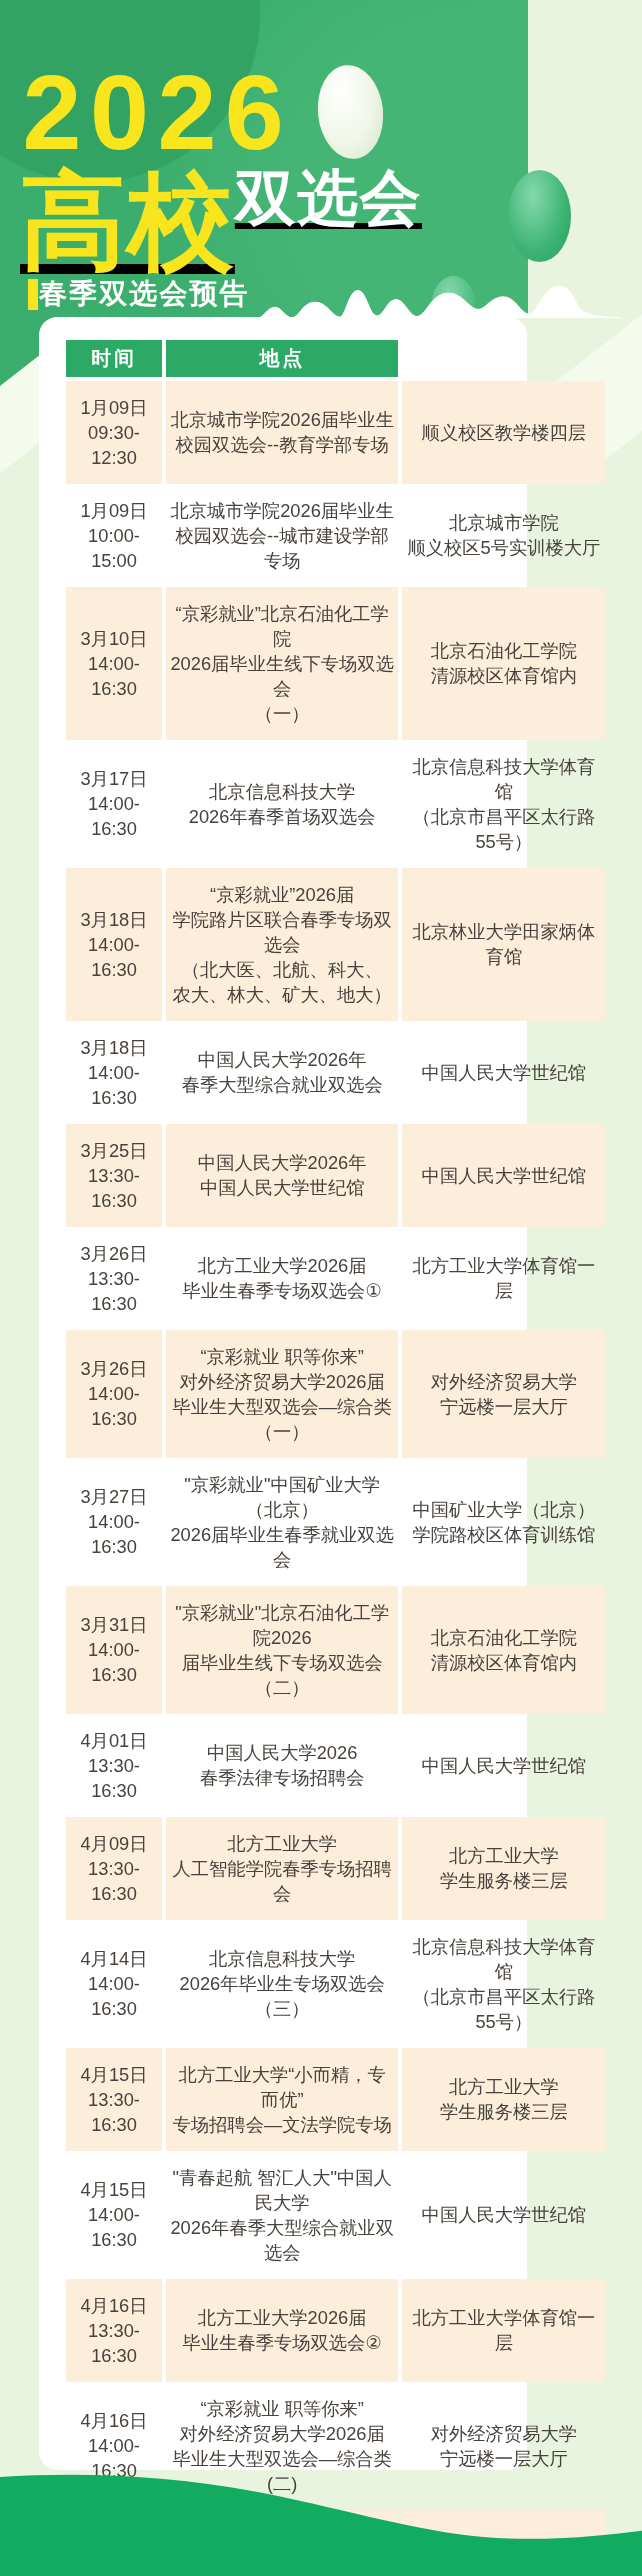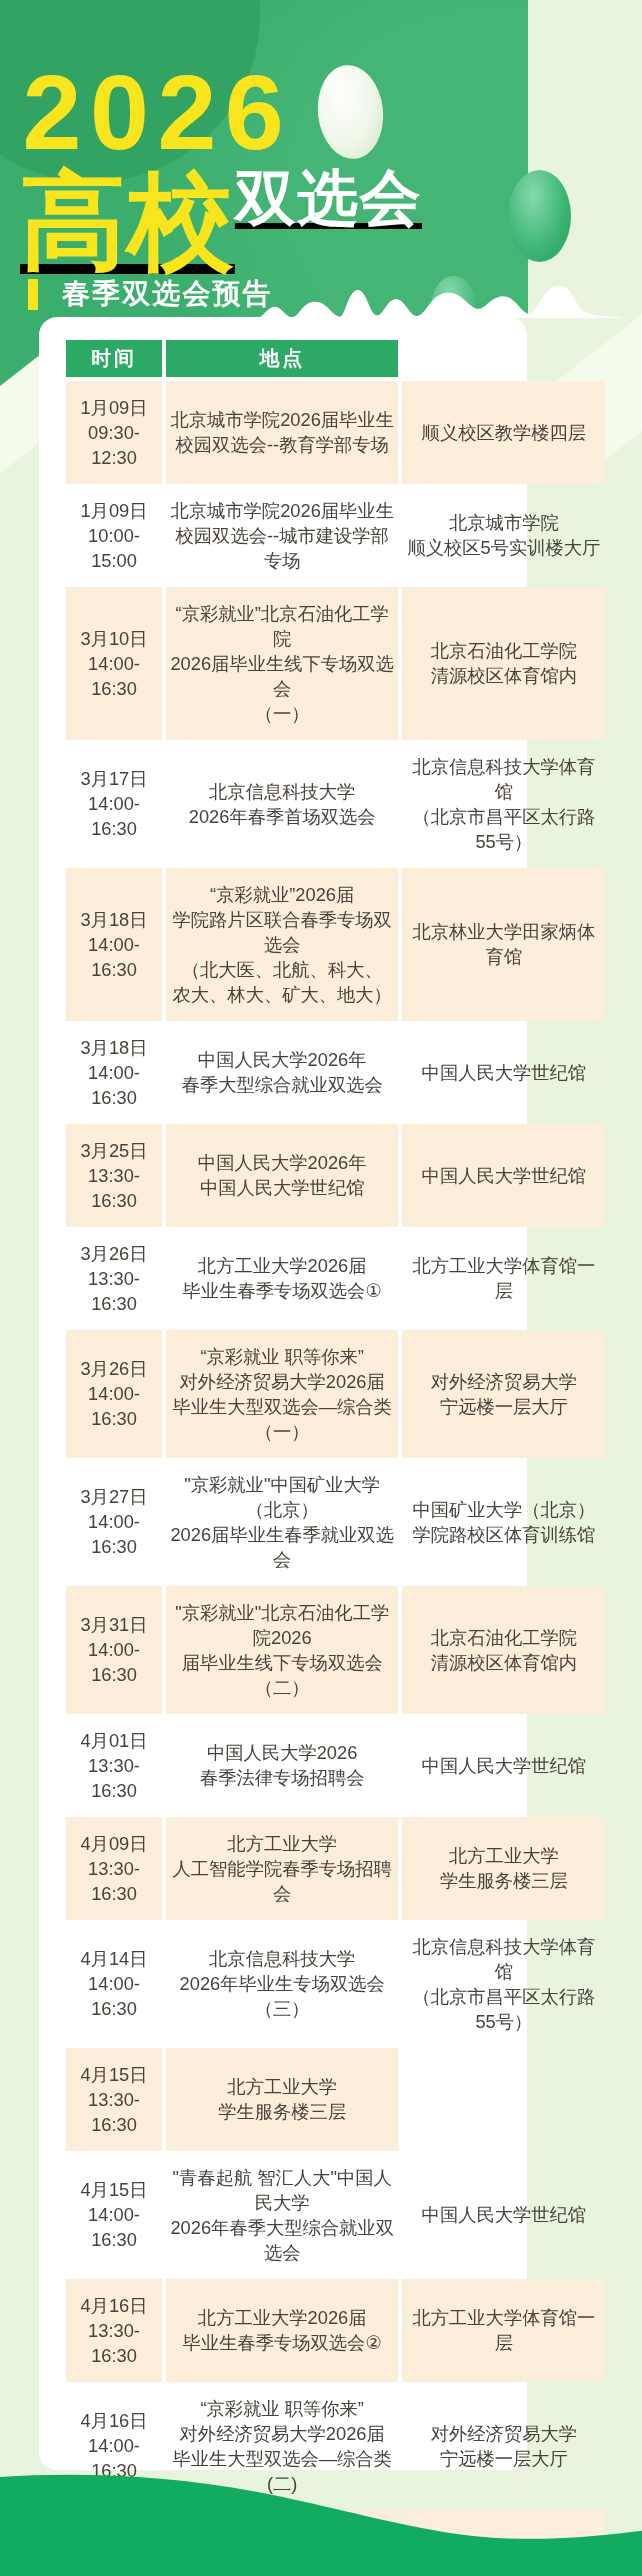--- a/index.html
+++ b/index.html
@@ -36,21 +36,21 @@
     color:#F8E51D;
   }
   .main-title {
     position:absolute; top:168px; left:20px; z-index:3;
     display:flex; white-space:nowrap;text-decoration:underline;
   }
   .title-highlight { font-size:106px; line-height:1; font-weight:900; color:#F8E51D; letter-spacing:1.4px; }
   .title-rest      { font-size:61px; line-height:1; font-weight:900; color:#FFFFFF; letter-spacing:1.4px; padding-bottom:7px; }
   .subtitle-row {
     position:absolute; top:275px; left:28px; z-index:3;
-    display:flex; align-items:center; gap:24px;
+    display:flex; align-items:center; gap:1px;
   }
   .subtitle-bar { width:10px; height:31px; background:#F8E51D; }
   .subtitle { font-size:28px; font-weight:800; color:#FFFFFF; letter-spacing:2.1px; }
 
   
   .peaks { position:absolute; top:285px; left:258px; width:363px; height:33px; z-index:4; }
 
   
   .card {
     position:absolute; left:39px; top:317px; width:488px; height:2153px; z-index:5;
@@ -305,20 +305,24 @@
         <div class="cell location">
           <div class="line">北京信息科技大学体育馆</div>
           <div class="line">（北京市昌平区太行路55号）</div>
         </div>
       </div>
       <div class="grid-row row highlight">
         <div class="cell time">
           <div class="line">4月15日</div>
           <div class="line">13:30-16:30</div>
         </div>
+        <div class="cell session">
+          <div class="line">北方工业大学“小而精，专而优”</div>
+          <div class="line">专场招聘会—文法学院专场</div>
+        </div>
         <div class="cell location">
           <div class="line">北方工业大学</div>
           <div class="line">学生服务楼三层</div>
         </div>
       </div>
       <div class="grid-row row">
         <div class="cell time">
           <div class="line">4月15日</div>
           <div class="line">14:00-16:30</div>
         </div>

